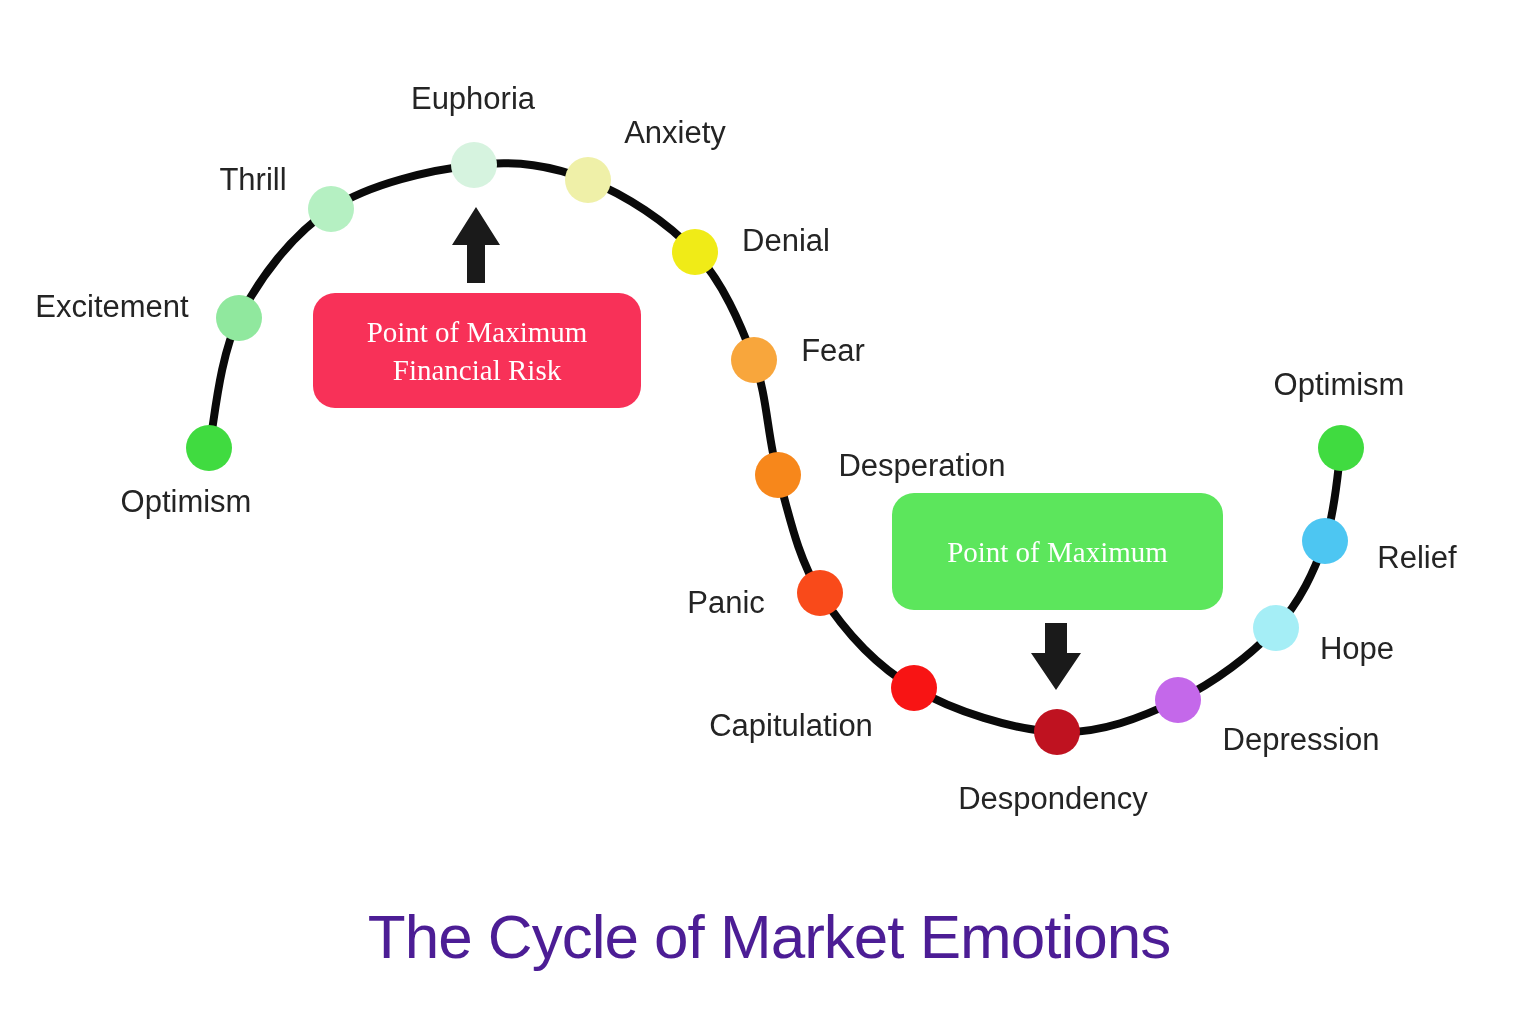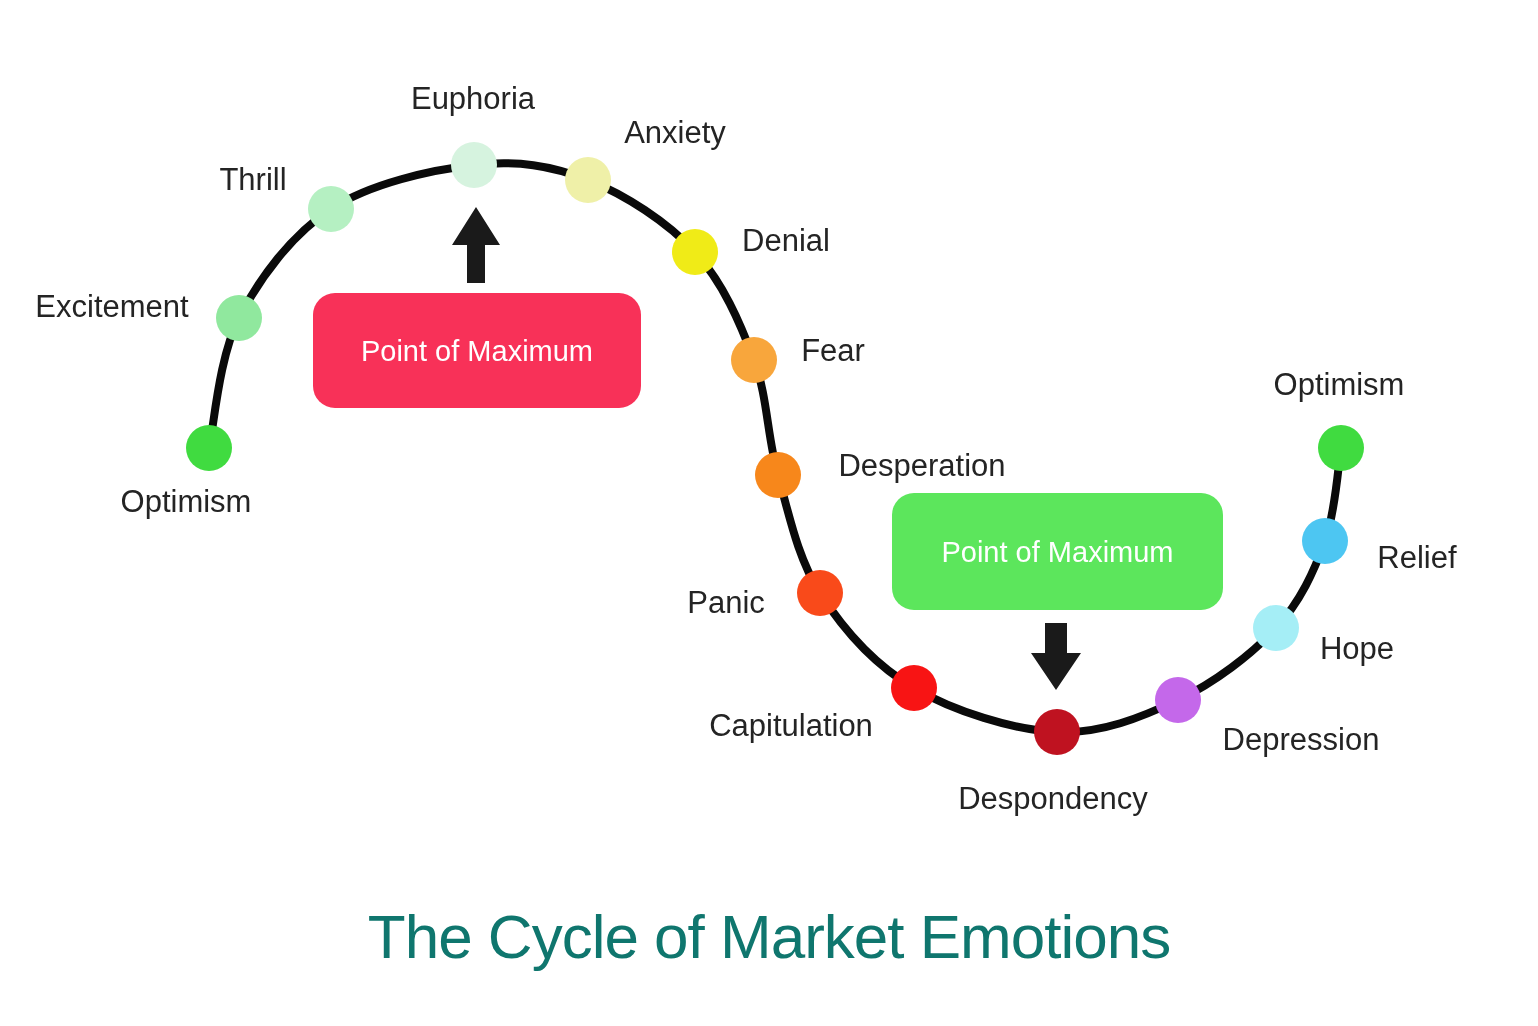--- a/index.html
+++ b/index.html
@@ -27,20 +27,21 @@
     position: absolute;
     border-radius: 22px;
     display: flex;
     flex-direction: column;
     align-items: center;
     justify-content: center;
     color: #ffffff;
     font-size: 29px;
     line-height: 38px;
     text-align: center;
+    font-family: Liberation Serif, serif;
   }
   .risk-box { left: 313px; top: 293px; width: 328px; height: 115px; }
   .opp-box  { left: 892px; top: 493px; width: 331px; height: 117px; }
   .diagram-title {
     position: absolute;
     left: 0; top: 901px;
     width: 100%;
     text-align: center;
     font-size: 62px;
     color: #1d1d1d;
@@ -83,21 +84,22 @@
       <circle cx="1276" cy="628" r="23" fill="#a5eef6"></circle>
       <text x="1357" y="648" text-anchor="middle" dominant-baseline="central" class="emotion-label">Hope</text>
       <circle cx="1325" cy="541" r="23" fill="#4dc6f2"></circle>
       <text x="1417" y="557" text-anchor="middle" dominant-baseline="central" class="emotion-label">Relief</text>
       <circle cx="1341" cy="448" r="23" fill="#40db40"></circle>
       <text x="1339" y="384" text-anchor="middle" dominant-baseline="central" class="emotion-label">Optimism</text>
     </svg>
 
   <div class="callout-box risk-box" style="background: rgb(248, 49, 88);">
     <div>Point of Maximum</div>
+    <div>Financial Risk</div>
   </div>
 
   <div class="callout-box opp-box" style="background: rgb(92, 230, 92);">
     <div>Point of Maximum</div>
   </div>
 
-  <div class="diagram-title" style="color: #0f766e;">The Cycle of Market Emotions</div>
+  <div class="diagram-title" style="color: #4c1d95;">The Cycle of Market Emotions</div>
 
 </div>
 
 </body></html>

